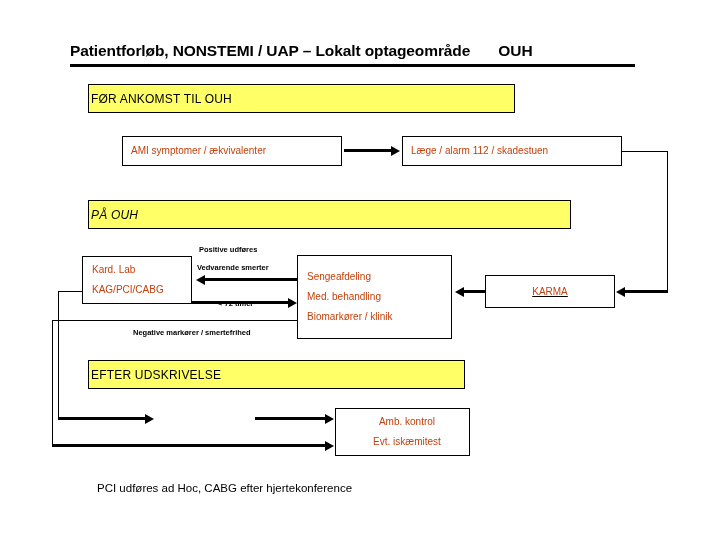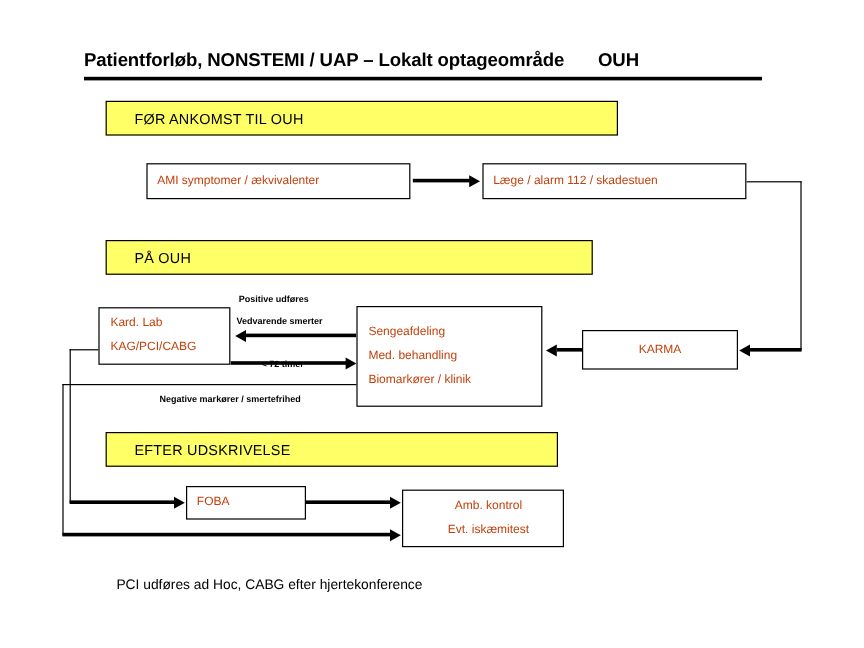--- a/index.html
+++ b/index.html
@@ -52,21 +52,21 @@
     position: absolute;
     background: #ffff66;
     border: 1px solid #000000;
     box-sizing: border-box;
     display: flex;
     align-items: center;
   }
   .band-label {
     font-size: 12px;
     color: #000000;
-    padding-left: 23px;
+    padding-left: 2px;
     letter-spacing: 0.2px;
     white-space: nowrap;
   }
 
   
   .box {
     position: absolute;
     background: #ffffff;
     border: 1px solid #000000;
     box-sizing: border-box;
@@ -166,36 +166,36 @@
   </div>
 
   <div class="hthick" style="left:344px; top:149px; width:48px;"></div>
   <div class="arrow-r" style="left:391px; top:145.5px;"></div>
 
   <div class="hline" style="left:622px; top:151px; width:46px;"></div>
   <div class="vline" style="left:667px; top:151px; height:141px;"></div>
   <div class="hthick" style="left:625px; top:290px; width:43px;"></div>
   <div class="arrow-l" style="left:616px; top:286.5px;"></div>
 
-  <div class="band" style="left:88px; top:200px; width:406px; height:29px;">
+  <div class="band" style="left:88px; top:200px; width:483px; height:29px;font-style:italic;">
     <span class="band-label">PÅ OUH</span>
   </div>
 
   <div class="box stack" style="left:82px; top:256px; width:110px; height:48px;">
     <span class="box-line">Kard. Lab</span>
     <span class="box-line">KAG/PCI/CABG</span>
   </div>
 
   <div class="box stack" style="left:297px; top:255px; width:155px; height:84px;">
     <span class="box-line">Sengeafdeling</span>
     <span class="box-line">Med. behandling</span>
     <span class="box-line">Biomarkører / klinik</span>
   </div>
 
-  <div class="box center" style="left:485px; top:275px; width:130px; height:33px;">
+  <div class="box center" style="left:485px; top:275px; width:130px; height:33px;text-decoration:underline;">
     <span class="box-line">KARMA</span>
   </div>
 
   <div class="hthick" style="left:464px; top:290px; width:22px;"></div>
   <div class="arrow-l" style="left:455px; top:286.5px;"></div>
 
   <div class="hthick" style="left:205px; top:278px; width:92px;"></div>
   <div class="arrow-l" style="left:196px; top:274.5px;"></div>
   <div class="edge-note" style="left:199px; top:245px;">Positive udføres</div>
   <div class="edge-note" style="left:197px; top:263px;">Vedvarende smerter</div>
@@ -208,23 +208,20 @@
   <div class="vline" style="left:58px; top:291px; height:128px;"></div>
 
   <div class="hline" style="left:52px; top:320px; width:246px;"></div>
   <div class="vline" style="left:52px; top:320px; height:126px;"></div>
   <div class="edge-note" style="left:133px; top:328px;">Negative markører / smertefrihed</div>
 
   <div class="band" style="left:88px; top:360px; width:377px; height:29px;">
     <span class="band-label">EFTER UDSKRIVELSE</span>
   </div>
 
-  <div class="box pad-l" style="left:155px; top:405px; width:100px; height:28px;">
-    <span class="box-line">FOBA</span>
-  </div>
 
   <div class="box stack center" style="left:335px; top:408px; width:135px; height:48px;">
     <span class="box-line">Amb. kontrol</span>
     <span class="box-line">Evt. iskæmitest</span>
   </div>
 
   <div class="hthick" style="left:58px; top:417px; width:88px;"></div>
   <div class="arrow-r" style="left:145px; top:413.5px;"></div>
 
   <div class="hthick" style="left:255px; top:417px; width:71px;"></div>

